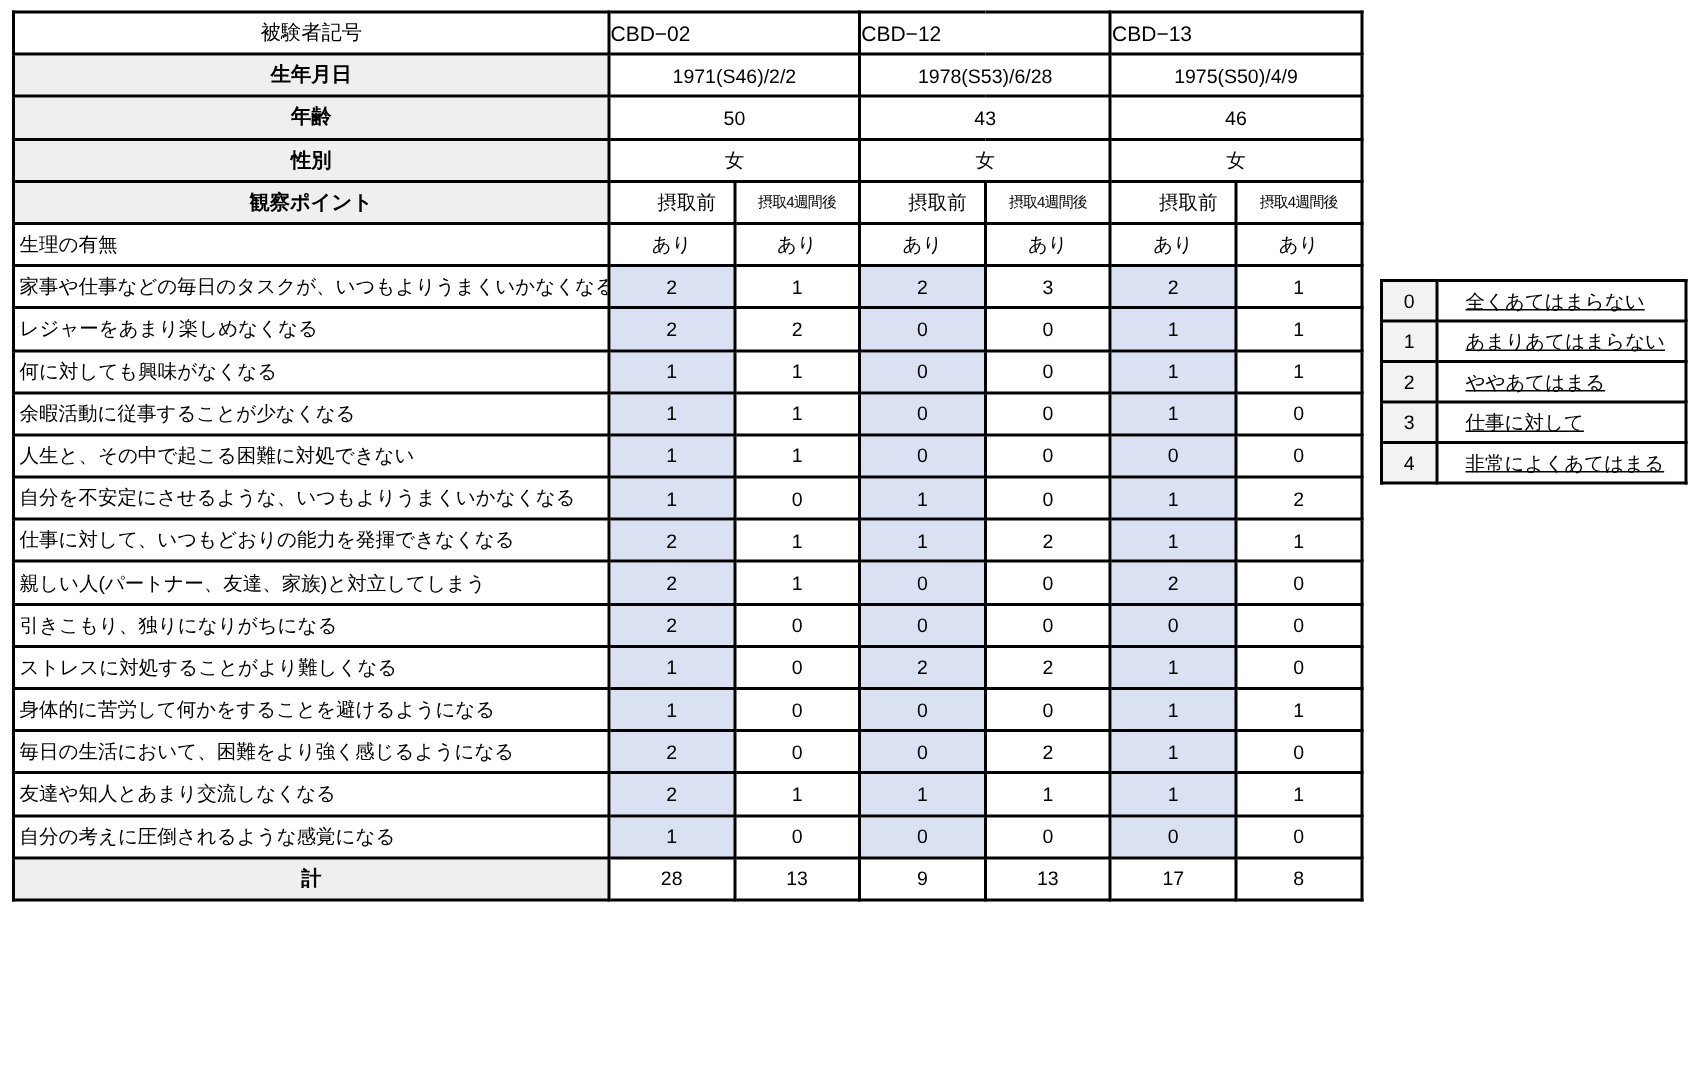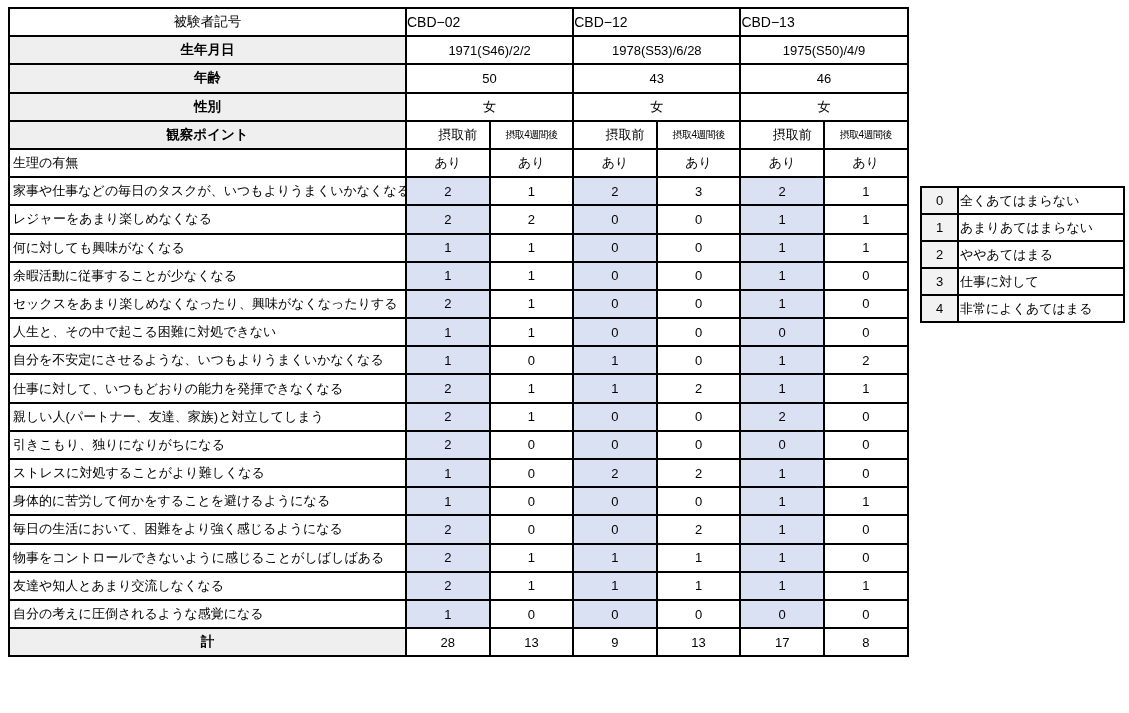--- a/index.html
+++ b/index.html
@@ -35,21 +35,21 @@
   .gray { background: #efefef; font-weight: bold; }
   .pre  { background: #d9e1f2; }
   .legend-table {
     position: absolute;
     left: 920px;
     top: 186px;
     width: 203px;
   }
   .legend-table tr { height: 27px; }
   td.leg-num  { text-align: center; font-size: 13px; background: #f2f2f2; }
-  td.leg-desc { text-align: left; padding-left: 1px; font-size: 13px; }
+  td.leg-desc { text-align: left; padding-left: 18px; font-size: 13px; text-decoration: underline; }
 </style>
 </head>
 <body>
 
 <div class="canvas">
 
   <table class="main-table">
     <colgroup>
       <col style="width:397px">
       <col style="width:83.6px">
@@ -132,29 +132,20 @@
         <tr>
           <td class="q">余暇活動に従事することが少なくなる</td>
           <td class="val pre">1</td>
           <td class="val">1</td>
           <td class="val pre">0</td>
           <td class="val">0</td>
           <td class="val pre">1</td>
           <td class="val">0</td>
         </tr>
         <tr>
-          <td class="q">セックスをあまり楽しめなくなったり、興味がなくなったりする</td>
-          <td class="val pre">2</td>
-          <td class="val">1</td>
-          <td class="val pre">0</td>
-          <td class="val">0</td>
-          <td class="val pre">1</td>
-          <td class="val">0</td>
-        </tr>
-        <tr>
           <td class="q">人生と、その中で起こる困難に対処できない</td>
           <td class="val pre">1</td>
           <td class="val">1</td>
           <td class="val pre">0</td>
           <td class="val">0</td>
           <td class="val pre">0</td>
           <td class="val">0</td>
         </tr>
         <tr>
           <td class="q">自分を不安定にさせるような、いつもよりうまくいかなくなる</td>
@@ -209,29 +200,20 @@
           <td class="val">0</td>
           <td class="val pre">1</td>
           <td class="val">1</td>
         </tr>
         <tr>
           <td class="q">毎日の生活において、困難をより強く感じるようになる</td>
           <td class="val pre">2</td>
           <td class="val">0</td>
           <td class="val pre">0</td>
           <td class="val">2</td>
-          <td class="val pre">1</td>
-          <td class="val">0</td>
-        </tr>
-        <tr>
-          <td class="q">物事をコントロールできないように感じることがしばしばある</td>
-          <td class="val pre">2</td>
-          <td class="val">1</td>
-          <td class="val pre">1</td>
-          <td class="val">1</td>
           <td class="val pre">1</td>
           <td class="val">0</td>
         </tr>
         <tr>
           <td class="q">友達や知人とあまり交流しなくなる</td>
           <td class="val pre">2</td>
           <td class="val">1</td>
           <td class="val pre">1</td>
           <td class="val">1</td>
           <td class="val pre">1</td>

